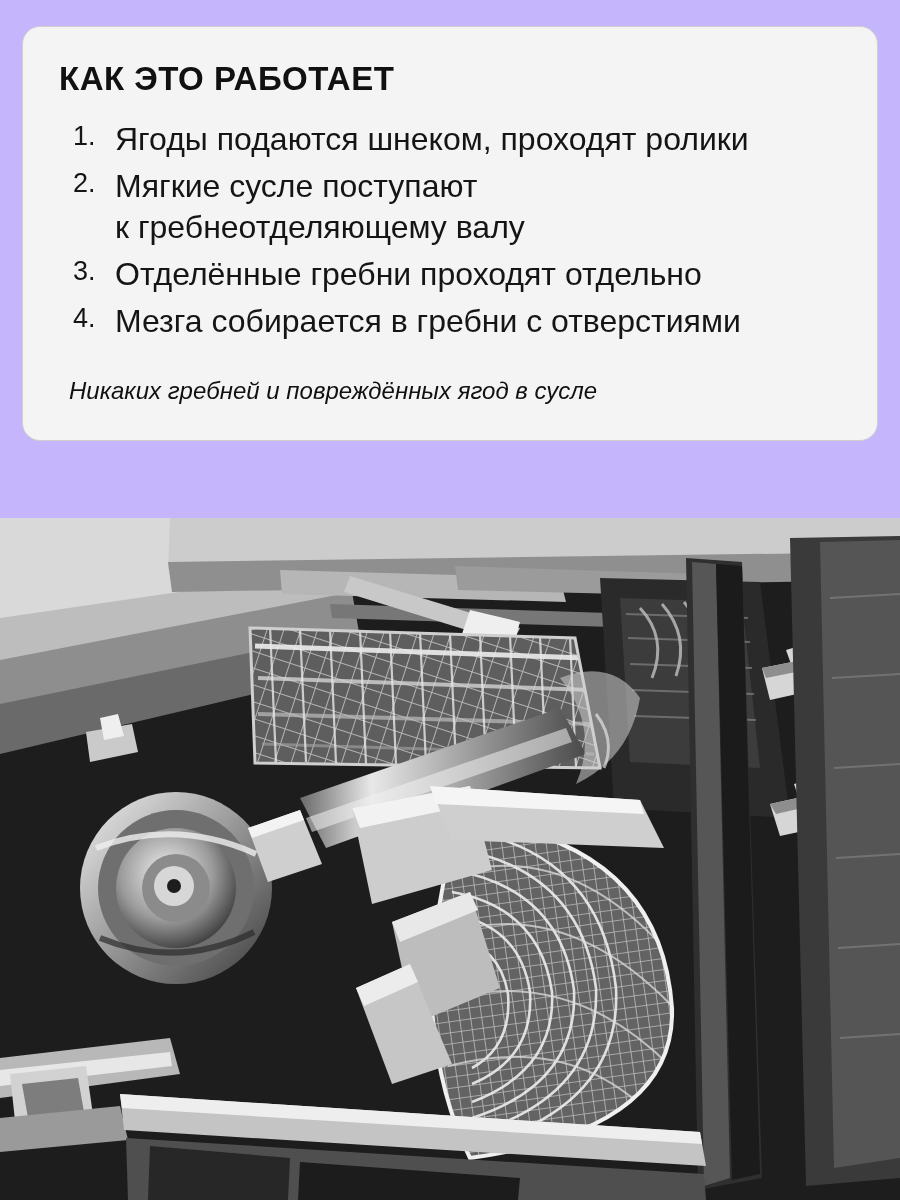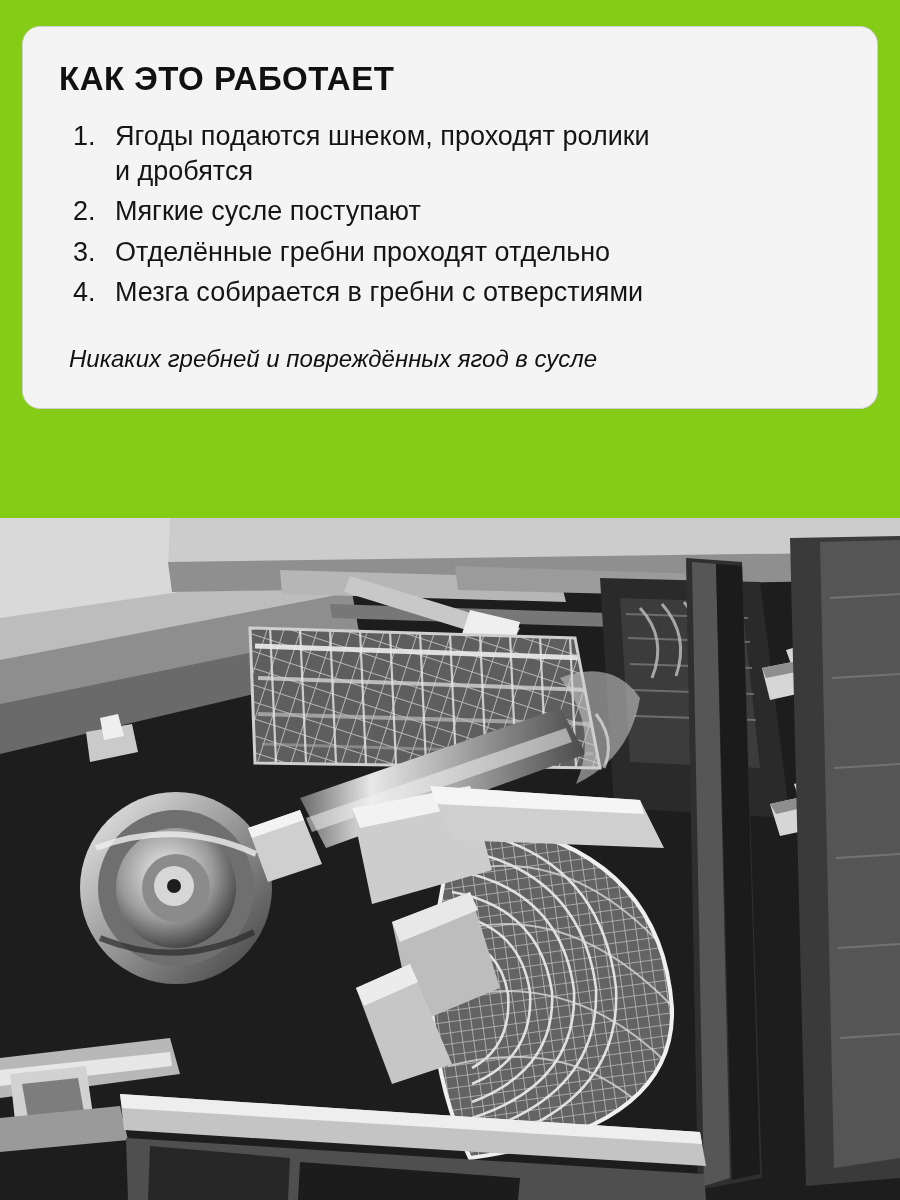--- a/index.html
+++ b/index.html
@@ -11,21 +11,21 @@
     width: 900px;
     height: 1200px;
     font-family: "Liberation Sans", sans-serif;
     overflow: hidden;
     position: relative;
   }
   .page {
     width: 900px;
     height: 1200px;
     position: relative;
-    background: #84cc16;
+    background: #c4b5fd;
     overflow: hidden;
   }
 
   
   .card {
     position: absolute;
     left: 22px;
     top: 26px;
     width: 856px;
     box-sizing: border-box;
@@ -45,21 +45,21 @@
   ol.steps {
     margin: 0;
     padding: 0 0 0 10px;
     list-style: none;
     counter-reset: stepcount;
   }
   ol.steps li {
     counter-increment: stepcount;
     position: relative;
     padding-left: 46px;
-    font-size: 27px;
+    font-size: 32px;
     line-height: 1.28;
     color: #151515;
     margin-bottom: 6px;
   }
   ol.steps li::before {
     content: counter(stepcount) ".";
     position: absolute;
     left: 4px;
     top: 0;
     font-size: 27px;
@@ -95,24 +95,24 @@
 <body>
 
 <div class="page">
 
   <div class="card">
     <h1 class="card-title">КАК ЭТО РАБОТАЕТ</h1>
 
     <ol class="steps">
       <li>
         <span>Ягоды подаются шнеком, проходят ролики</span>
-        <span class="step-line2">и дробятся</span>
       </li>
       <li>
         <span>Мягкие сусле поступают</span>
+        <span class="step-line2">к гребнеотделяющему валу</span>
       </li>
       <li>
         <span>Отделённые гребни проходят отдельно</span>
       </li>
       <li>
         <span>Мезга собирается в гребни с отверстиями</span>
       </li>
     </ol>
 
     <div class="note">Никаких гребней и повреждённых ягод в сусле</div>

